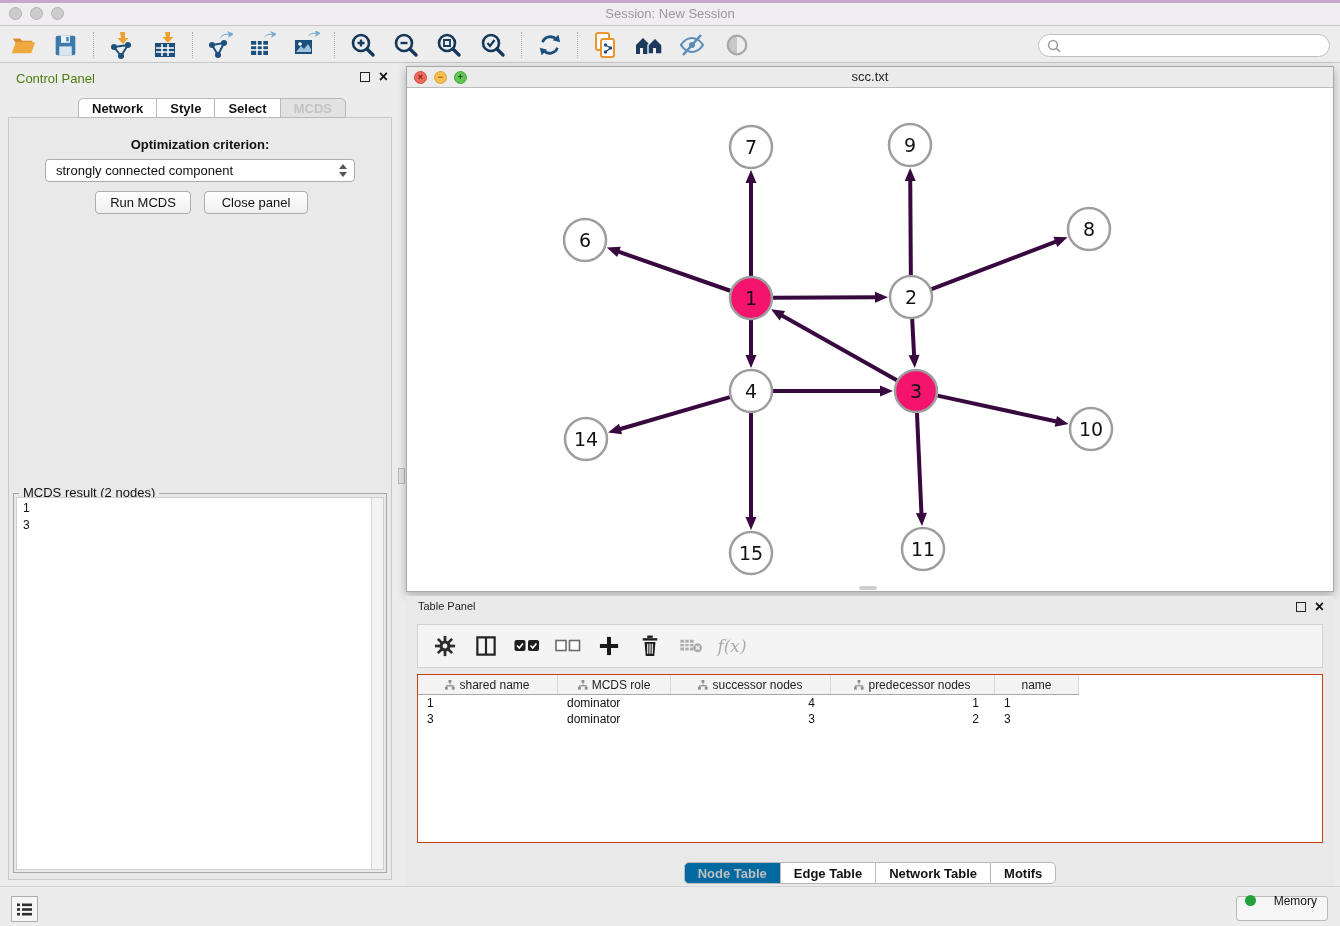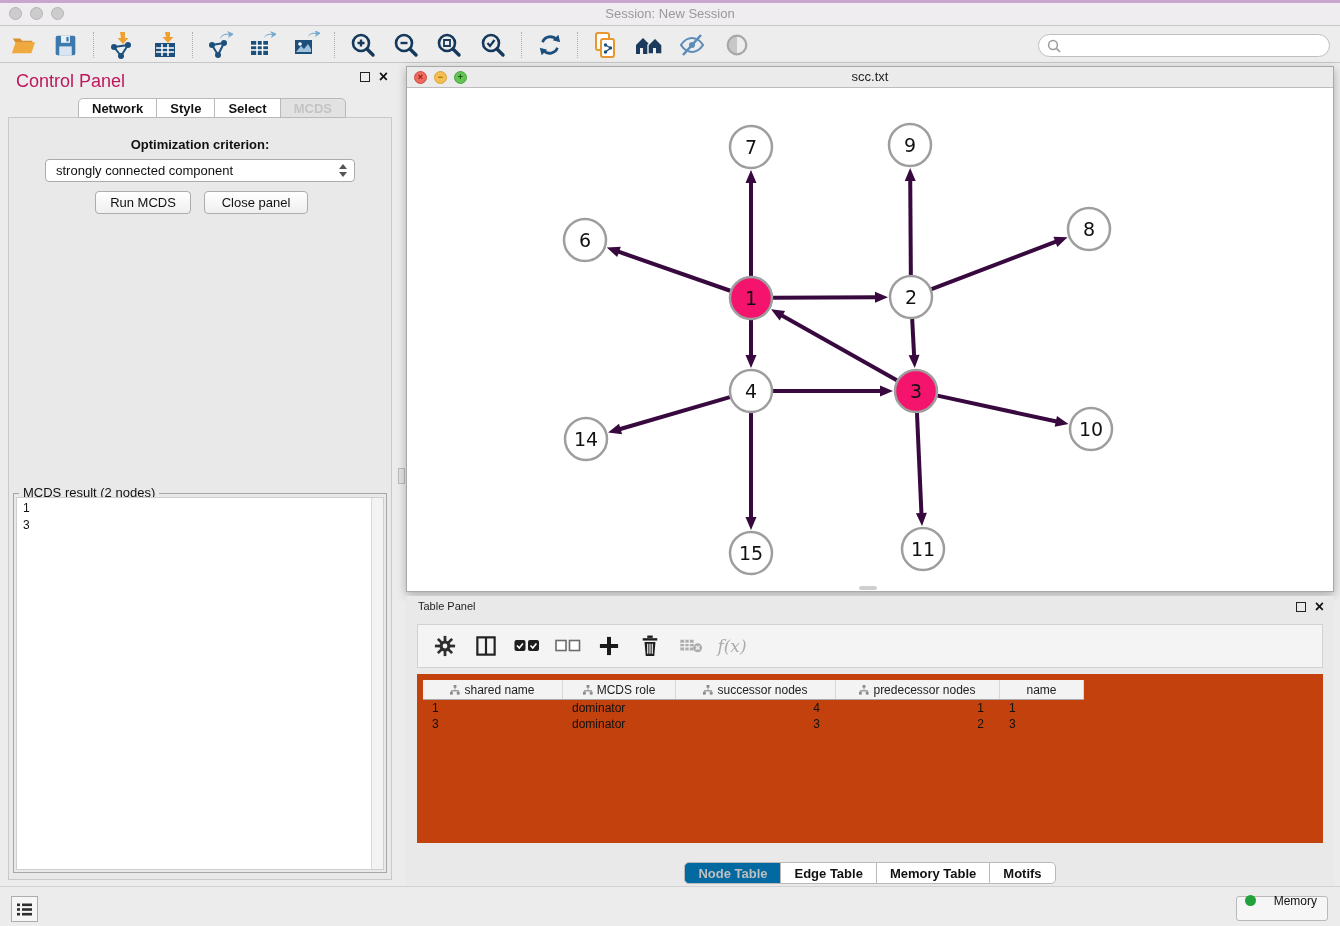--- a/index.html
+++ b/index.html
@@ -18,21 +18,21 @@
 
   
   .toolbar { position:absolute; top:27px; left:0; right:0; height:36px; background:#EDEDED; border-bottom:1px solid #C6C6C6; }
   .tool { position:absolute; top:3px; width:30px; height:30px; display:flex; align-items:center; justify-content:center; cursor:default; }
   .tsep { position:absolute; top:5px; height:26px; border-left:1px dotted #ADADAD; }
   .searchbox { position:absolute; right:10px; top:7px; width:292px; height:23px; background:#FFF; border:1px solid #BFBFBF; border-radius:12px; display:flex; align-items:center; padding-left:7px; }
   .searchbox input { border:none; outline:none; background:transparent; flex:1; font-size:12px; height:18px; font-family:"Liberation Sans",sans-serif; }
 
   
   .cp-header { position:absolute; left:0; top:66px; width:400px; height:26px; }
-  .cp-header .ptitle { position:absolute; left:16px; top:5px; font-size:18px; color:#be185d; }
+  .cp-header .ptitle { position:absolute; left:16px; top:5px; font-size:13px; color:#4d7c0f; }
   .float-ico { width:10px; height:10px; border:1.5px solid #222; display:inline-block; }
   .close-ico { font-size:16px; font-weight:700; color:#111; line-height:10px; }
   .cp-icons { position:absolute; right:12px; top:6px; display:flex; gap:9px; align-items:center; }
 
   .cp-tabs { position:absolute; left:78px; top:98px; display:flex; z-index:3;border-radius:10px; }
   .tab { height:20px; border:1px solid #B9B9B9; background:#FFF; color:#111; font-size:13px; font-weight:600;
          display:flex; align-items:center; justify-content:center; padding:0 13px; margin-left:-1px; cursor:default; }
   .cp-tabs .tab:first-child { border-top-left-radius:5px; margin-left:0; }
   .cp-tabs .tab:last-child  { border-top-right-radius:5px; }
   .tab.active { background:#E2E2E2; color:#C4C4C4; }
@@ -70,21 +70,21 @@
 
   
   .table-panel { position:absolute; left:406px; top:596px; width:928px; height:290px; background:#E9E9E9; }
   .tp-header .ptitle { position:absolute; left:12px; top:4px; font-size:11px; color:#1E1E1E; }
   .tp-icons { position:absolute; right:10px; top:6px; display:flex; gap:9px; align-items:center; }
   .tp-toolbar { position:absolute; left:11px; top:28px; width:906px; height:44px; background:#F4F4F4; border:1px solid #D2D2D2;
                 display:flex; align-items:center; gap:15px; padding-left:14px; }
   .tbtn { width:26px; height:26px; display:flex; align-items:center; justify-content:center; cursor:default; }
   .fx { font-family:"DejaVu Serif", serif; font-style:italic; font-size:17px; color:#ABABAB; }
 
-  .tp-table { position:absolute; left:11px; top:78px; width:906px; height:169px; background:#c2410c; border:6px solid #c2410c; overflow:hidden; }
+  .tp-table { position:absolute; left:11px; top:78px; width:906px; height:169px; background:#ffffff; border:1px solid #c2410c; overflow:hidden; }
   .thead { display:flex; height:20px; border-bottom:1px solid #A8A8A8; width:661px; background:#F3F3F3; }
   .th { display:flex; align-items:center; justify-content:center; gap:4px; font-size:12px; color:#222; border-right:1px solid #D8D8D8; height:100%; }
   .trow { display:flex; height:16px; width:661px; }
   .td { font-size:12px; color:#111; line-height:16px; overflow:hidden; }
 
   .tp-tabs { position:absolute; left:0; right:0; top:266px; display:flex; justify-content:center; }
   .tp-tabs .tab { height:22px; font-size:13px; }
   .tp-tabs .tab:first-child { border-radius:5px 0 0 5px; margin-left:0; }
   .tp-tabs .tab:last-child  { border-radius:0 5px 5px 0; }
   .tp-tabs .tab.active { background:#0369a1; color:#BFBFBF; }
@@ -489,21 +489,21 @@
           <div class="td" style="width: 160px; text-align: right; padding: 0px 16px 0px 0px;">3</div>
           <div class="td" style="width: 164px; text-align: right; padding: 0px 16px 0px 0px;">2</div>
           <div class="td" style="width: 84px; text-align: left; padding: 0px 0px 0px 9px;">3</div>
         </div>
       </div>
   </div>
 
   <div class="tp-tabs" id="tp-tabs">
       <div class="tab active">Node Table</div>
       <div class="tab">Edge Table</div>
-      <div class="tab">Memory Table</div>
+      <div class="tab">Network Table</div>
       <div class="tab">Motifs</div>
     </div>
 </div>
 
 <div class="statusbar">
   <span class="menu-btn">
     <svg width="17" height="15" viewBox="0 0 17 15">
         <g fill="#2E2E2E">
           <rect x="1" y="1.5" width="3" height="2.6"></rect>
           <rect x="6" y="1.5" width="10" height="2.6"></rect>

